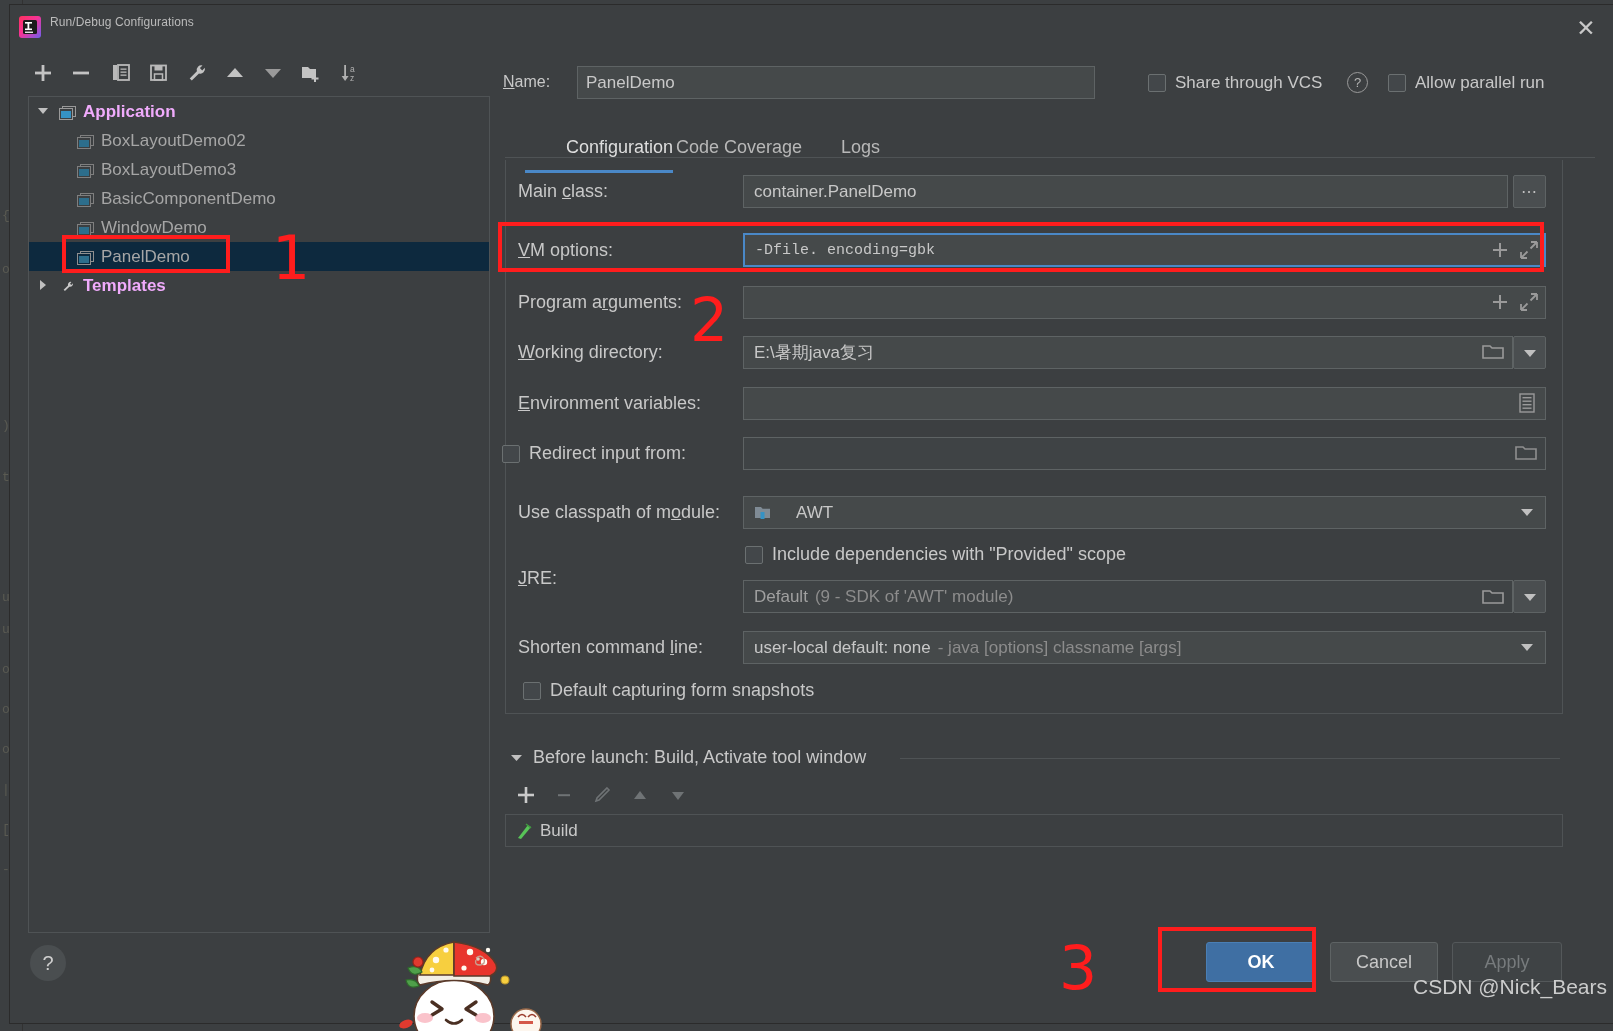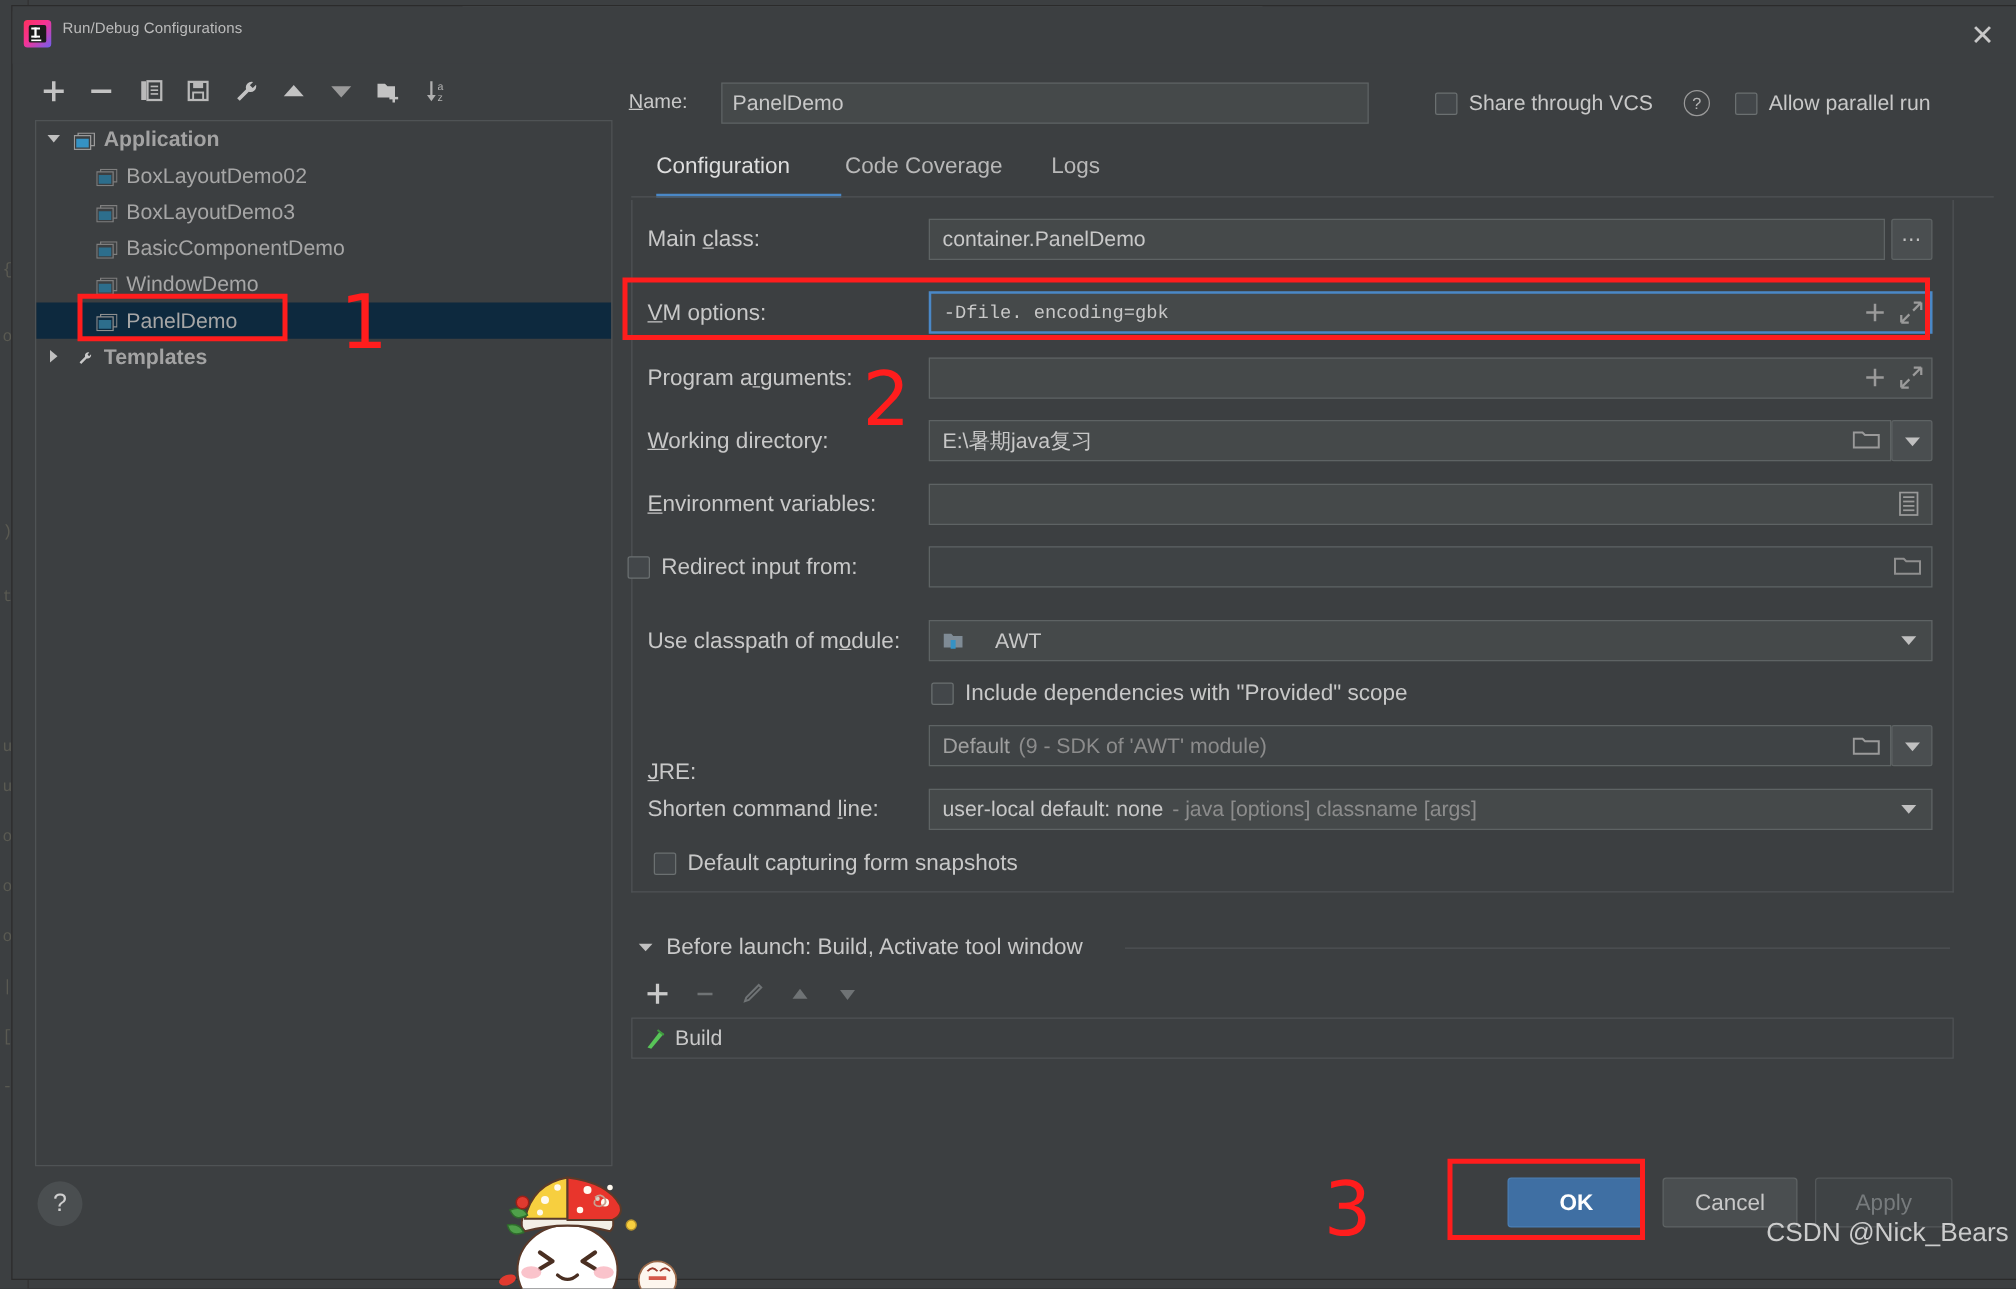--- a/index.html
+++ b/index.html
@@ -82,21 +82,21 @@
     background: #3c3f41;
     border: 1px solid #4f5355;
     overflow: hidden;
   }
   .tree-row {
     position: relative; height: 29px;
     display: flex; align-items: center;
     font-size: 17px;
     cursor: pointer;
   }
-  .tree-row.group { color: #a3a3a3; font-weight: bold; }
+  .tree-row.group { color: #f0abfc; font-weight: bold; }
   .tree-row.child { color: #a6a6a6; padding-left: 48px; }
   .tree-row.selected { background: #0d293e; }
   .tw-arrow {
     width: 16px; margin-left: 8px; margin-right: 6px;
     display:inline-block;
   }
   .icon-app {
     display:inline-block; width:17px; height:14px;
     margin-right: 7px;
     position: relative;
@@ -139,21 +139,21 @@
   #help-circle {
     position: absolute; left: 1337px; top: 67px;
     width: 19px; height: 19px; border-radius: 50%;
     border: 1px solid #9a9a9a; color: #b4b4b4;
     font-size: 13px; text-align:center; line-height:19px;
     cursor: pointer;
   }
 
   
   #tabs {
-    position: absolute; left: 495px; top: 117px; width: 1090px; height: 38px;
+    position: absolute; left: 495px; top: 132px; width: 1090px; height: 38px; text-align: right;
   }
   .tab {
     position: absolute; top: 0; height: 36px;
     font-size: 18px; color: #b8b8b8;
     cursor: pointer;
   }
   .tab.active { color: #dedede; }
   .tab-underline {
     position: absolute; left: 0; bottom: 0; height: 3px;
     background: #4a88c7;
@@ -607,21 +607,21 @@
     <svg width="14" height="10" viewBox="0 0 14 10">
         <polygon points="1,2 13,2 7,9" fill="#c0c0c0"></polygon>
       </svg>
   </div>
 
   <div class="inline-check" style="left:735px; top:539px;">
     <span class="cb"></span>
     <span>Include dependencies with "Provided" scope</span>
   </div>
 
-  <div class="flabel" style="left:508px; top:602px;"><u>J</u>RE:</div>
+  <div class="flabel" style="left:508px; top:563px;"><u>J</u>RE:</div>
   <div class="finput disabled" style="left:733px; top:575px; width:770px; height:33px;">
     <span>Default</span>
     <span class="muted" style="margin-left:7px;">(9 - SDK of 'AWT' module)</span>
   </div>
   <div class="in-field-icon" style="left:1470px; top:580px; width:26px; height:24px;">
     <svg width="22" height="18" viewBox="0 0 22 18">
         <path d="M1 3h7l2 2h11v10H1z" fill="none" stroke="#9a9a9a" stroke-width="1.6"></path>
       </svg>
   </div>
   <div class="sq-btn" style="left:1503px; top:575px; width:33px; height:33px;">

